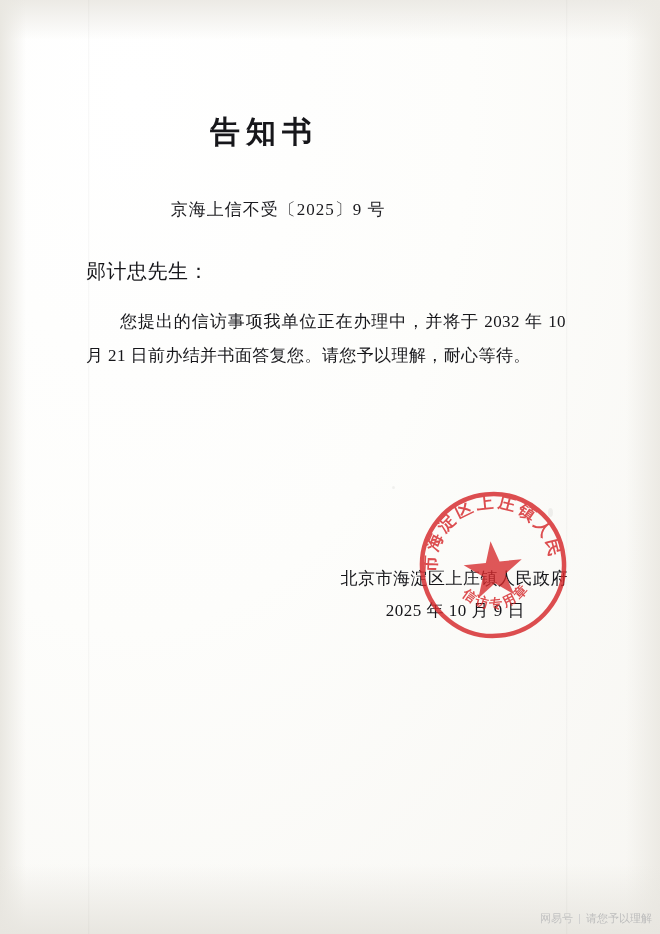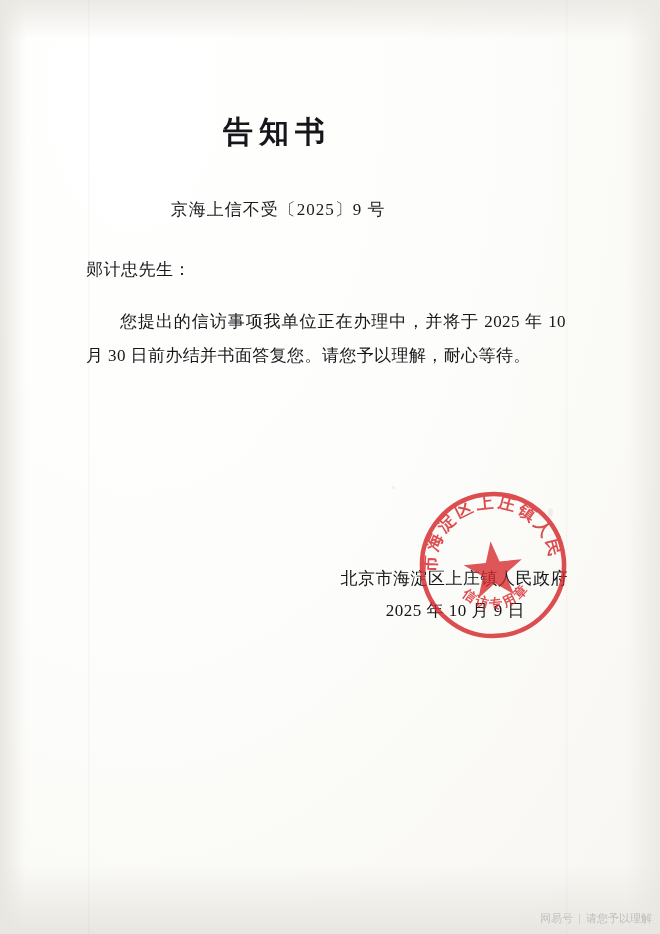--- a/index.html
+++ b/index.html
@@ -55,21 +55,21 @@
     top: 0;
     width: 2px;
     height: 934px;
     background: linear-gradient(to right, rgba(0,0,0,0.035), rgba(0,0,0,0.0));
     pointer-events: none;
   }
 
   .doc-title {
     position: absolute;
     top: 112px;
-    left: 13px;
+    left: 0;
     width: 528px;
     text-align: center;
     font-size: 30px;
     font-weight: bold;
     letter-spacing: 6px;
     color: #16161a;
     font-family: "DejaVu Serif", "Liberation Serif", serif;
   }
   .doc-number {
     position: absolute;
@@ -78,21 +78,21 @@
     width: 556px;
     text-align: center;
     font-size: 17px;
     color: #1b1b1f;
     letter-spacing: 1px;
   }
   .salutation {
     position: absolute;
     top: 258px;
     left: 86px;
-    font-size: 17px;
+    font-size: 20px;
     color: #16161a;
     letter-spacing: 0.5px;
   }
   .body-block {
     position: absolute;
     top: 305px;
     left: 86px;
     width: 480px;
     font-size: 17px;
     line-height: 34px;
@@ -178,21 +178,21 @@
   <div class="speck" style="left:548px; top:508px; width:5px; height:9px;"></div>
   <div class="speck" style="left:392px; top:486px; width:3px; height:3px;"></div>
 
   <div class="doc-title">告知书</div>
 
   <div class="doc-number">京海上信不受〔2025〕9 号</div>
 
   <div class="salutation">郧计忠先生：</div>
 
   <div class="body-block">
-    <p class="body-para">您提出的信访事项我单位正在办理中，并将于 2025 年 10 月 30 日前办结并书面答复您。请您予以理解，耐心等待。</p>
+    <p class="body-para">您提出的信访事项我单位正在办理中，并将于 2032 年 10 月 21 日前办结并书面答复您。请您予以理解，耐心等待。</p>
   </div>
 
   <div class="signature-block">
     <div class="sign-issuer">北京市海淀区上庄镇人民政府</div>
     <div class="sign-date">2025 年 10 月 9 日</div>
   </div>
 
   <div class="seal">
     <svg width="158" height="158" viewBox="0 0 158 158" xmlns="http://www.w3.org/2000/svg">
       <defs>

